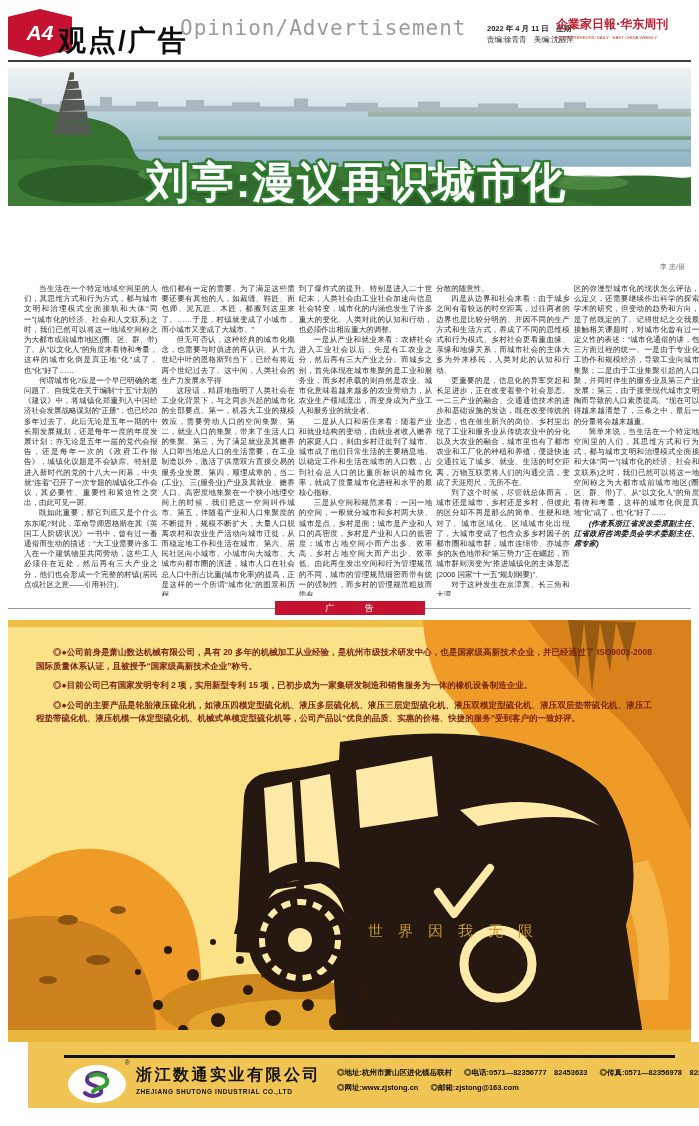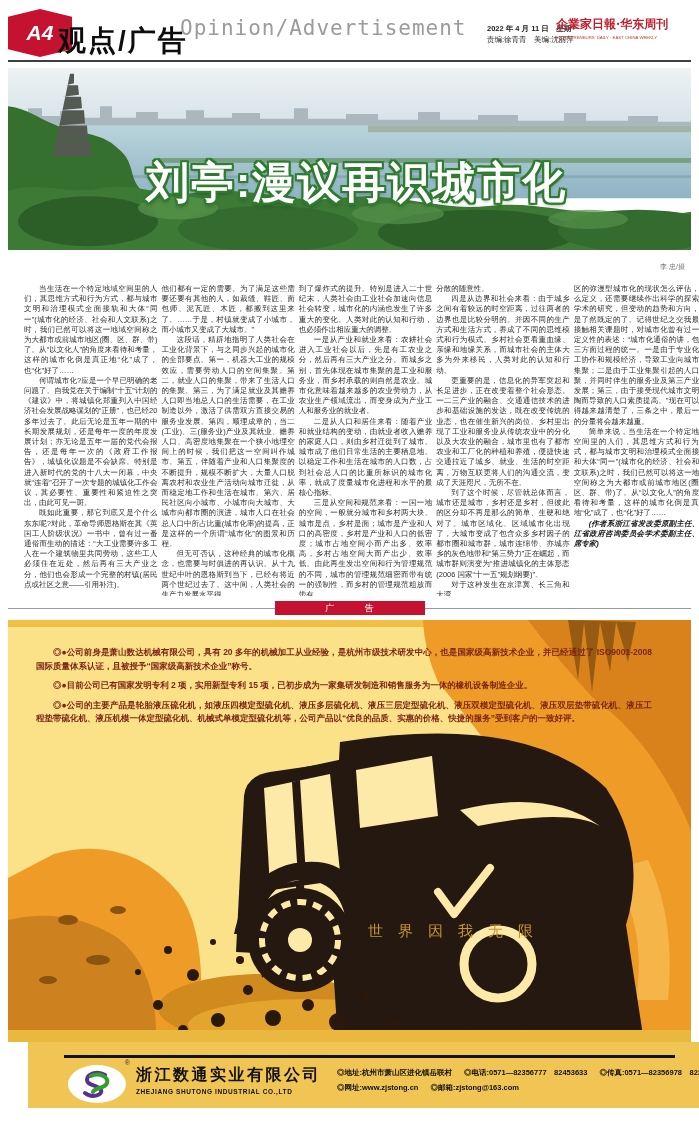--- a/index.html
+++ b/index.html
@@ -16,21 +16,21 @@
           font-family:"DejaVu Sans Mono","Liberation Mono",monospace;letter-spacing:1px;}
   .meta{position:absolute;left:487px;top:23px;width:105px;font-size:7.5px;line-height:11px;color:#222;}
   .meta .d{font-weight:bold;}
   .masthead{position:absolute;left:556px;top:16px;width:138px;}
   .masthead .m1{font-family:"DejaVu Serif","Liberation Serif",serif;font-weight:bold;
                 color:#c01e2e;font-size:12px;white-space:nowrap;}
   .masthead .m2{color:#c0392b;font-size:6px;transform:scale(.72);transform-origin:left top;white-space:nowrap;margin-top:2px;}
   .header-rule{position:absolute;left:8px;right:8px;top:60px;height:2px;background:#3f3f3f;}
 
   
-  .photo{position:absolute;left:8px;top:68px;width:683px;height:182px;overflow:hidden;}
+  .photo{position:absolute;left:8px;top:68px;width:683px;height:138px;overflow:hidden;}
   .photo svg{display:block;width:100%;height:100%;}
   .headline{position:absolute;left:138px;top:86px;font-size:43px;font-weight:900;color:#ffffff;
             letter-spacing:2px;white-space:nowrap;
             text-shadow:-2px 0 #2e7d2e,2px 0 #2e7d2e,0 -2px #2e7d2e,0 2px #2e7d2e,
                         -2px -2px #2e7d2e,2px 2px #2e7d2e,-2px 2px #2e7d2e,2px -2px #2e7d2e,0 3px 4px rgba(0,0,0,.35);}
   .credit{position:absolute;right:14px;top:262px;font-size:7px;color:#777;}
 
   
   .columns{position:absolute;left:24px;top:284px;width:683px;height:312px;display:flex;gap:4px;overflow:hidden;}
   .body-col{flex:1 1 0;overflow:hidden;}
@@ -122,22 +122,22 @@
   <div class="credit">李 忠/摄</div>
 
   <div class="columns">
       <div class="body-col">
         <p>当生活在一个特定地域空间里的人们，其思维方式和行为方式，都与城市文明和治理模式全面接轨和大体“同一”(城市化的经济、社会和人文联系)之时，我们已然可以将这一地域空间称之为大都市或前城市地区(圈、区、群、带)了。从“以文化人”的角度来看待和考量，这样的城市化倒是真正地“化”成了，也“化”好了……</p>
         <p>何谓城市化?应是一个早已明确的老问题了。自我党在关于编制“十五”计划的《建议》中，将城镇化郑重列入中国经济社会发展战略谋划的“正册”，也已经20多年过去了。此后无论是五年一期的中长期发展规划，还是每年一度的年度发展计划；亦无论是五年一届的党代会报告，还是每年一次的《政府工作报告》，城镇化议题是不会缺席。特别是进入新时代的党的十八大一闭幕，中央就“连着”召开了一次专题的城镇化工作会议，其必要性、重要性和紧迫性之突出，由此可见一斑。</p>
         <p>既如此重要，那它到底又是个什么东东呢?对此，革命导师恩格斯在其《英国工人阶级状况》一书中，曾有过一番通俗而生动的描述：“大工业需要许多工人在一个建筑物里共同劳动，这些工人必须住在近处，然后再有三大产业之分，他们也会形成一个完整的村镇(居民点或社区之意——引用补注)。</p>
       </div>
       <div class="body-col">
         <p class="cont">他们都有一定的需要。为了满足这些需要还要有其他的人，如裁缝、鞋匠、面包师、泥瓦匠、木匠，都搬到这里来了。……于是，村镇就变成了小城市，而小城市又变成了大城市。”</p>
+        <p>但无可否认，这种经典的城市化概念，也需要与时俱进的再认识。从十九世纪中叶的恩格斯到当下，已经有将近两个世纪过去了。这中间，人类社会的生产力发展水平得</p>
         <p>这段话，精辟地指明了人类社会在工业化背景下，与之同步兴起的城市化的全部要点。第一，机器大工业的规模效应，需要劳动人口的空间集聚。第二，就业人口的集聚，带来了生活人口的集聚。第三，为了满足就业及其赡养人口即当地总人口的生活需要，在工业制造以外，激活了供需双方直接交易的服务业发展。第四，顺理成章的，当二(工业)、三(服务业)产业及其就业、赡养人口、高密度地集聚在一个狭小地理空间上的时候，我们把这一空间叫作城市。第五，伴随着产业和人口集聚度的不断提升，规模不断扩大，大量人口脱离农村和农业生产活动向城市迁徙，从而稳定地工作和生活在城市。第六、居民社区向小城市、小城市向大城市、大城市向都市圈的演进，城市人口在社会总人口中所占比重(城市化率)的提高，正是这样的一个所谓“城市化”的图景和历程。</p>
-        <p>但无可否认，这种经典的城市化概念，也需要与时俱进的再认识。从十九世纪中叶的恩格斯到当下，已经有将近两个世纪过去了。这中间，人类社会的生产力发展水平得</p>
       </div>
       <div class="body-col">
         <p class="cont">到了爆炸式的提升。特别是进入二十世纪末，人类社会由工业社会加速向信息社会转变，城市化的内涵也发生了许多重大的变化。人类对此的认知和行动，也必须作出相应重大的调整。</p>
         <p>一是从产业和就业来看：农耕社会进入工业社会以后，先是有工农业之分，然后再有三大产业之分。而城乡之别，首先体现在城市集聚的是工业和服务业，而乡村承载的则自然是农业。城市化意味着越来越多的农业劳动力，从农业生产领域流出，而变身成为产业工人和服务业的就业者。</p>
         <p>二是从人口和居住来看：随着产业和就业结构的变动，由就业者收入赡养的家庭人口，则由乡村迁徙到了城市。城市成了他们日常生活的主要栖息地。以稳定工作和生活在城市的人口数，占到社会总人口的比重所标识的城市化率，就成了度量城市化进程和水平的最核心指标。</p>
         <p>三是从空间和规范来看：一国一地的空间，一般就分城市和乡村两大块。城市是点，乡村是面；城市是产业和人口的高密度，乡村是产业和人口的低密度；城市占地空间小而产出多、效率高，乡村占地空间大而产出少、效率低。由此再生发出空间和行为管理规范的不同，城市的管理规范细密而带有统一的强制性，而乡村的管理规范粗放而带有</p>
       </div>
       <div class="body-col">
         <p class="cont">分散的随意性。</p>
         <p>四是从边界和社会来看：由于城乡之间有着较远的时空距离，过往两者的边界也是比较分明的。并因不同的生产方式和生活方式，养成了不同的思维模式和行为模式。乡村社会更看重血缘、亲缘和地缘关系，而城市社会的主体大多为外来移民，人类对此的认知和行动。</p>

